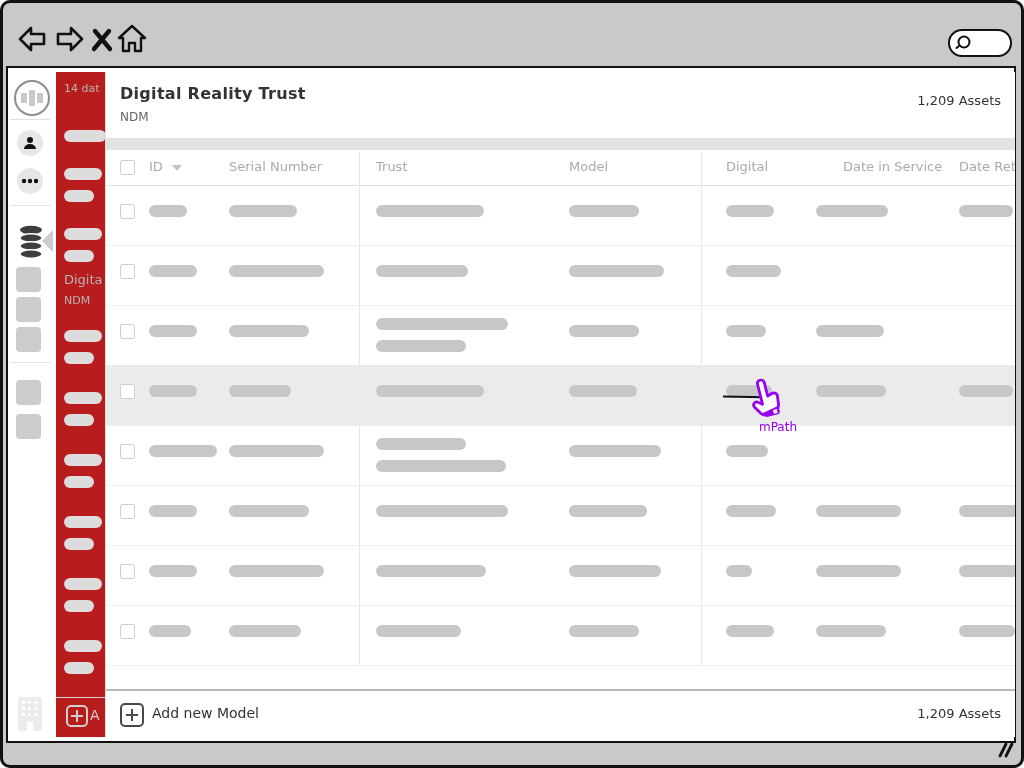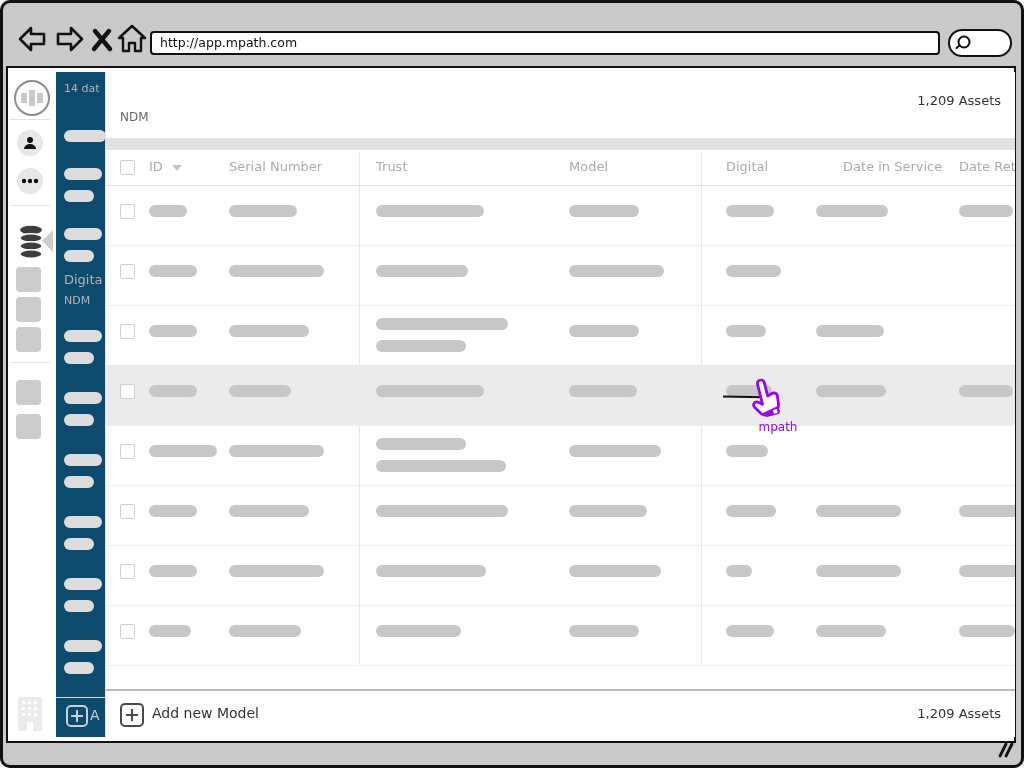--- a/index.html
+++ b/index.html
@@ -27,21 +27,21 @@
     justify-content:center;gap:2px;}
   .logo-bar{width:6px;background:#c9c9c9;}
   .icon-circ{position:absolute;left:9px;width:26px;height:26px;border-radius:50%;
     background:#e7e7e7;display:flex;align-items:center;justify-content:center;}
   .sq{position:absolute;left:8px;width:25px;height:25px;background:#ccc;border-radius:4px;}
   .active-tri{position:absolute;left:34px;width:0;height:0;
     border-top:11px solid transparent;border-bottom:11px solid transparent;
     border-right:11px solid #ccc;}
   
   #bgpanel{position:absolute;left:48px;top:4px;width:57px;height:665px;
-    background:#0c4a6e;overflow:hidden;}
+    background:#b91c1c;overflow:hidden;}
   #bgpanel .txt{color:#b4b4b4;white-space:nowrap;}
   .bgbar{position:absolute;left:8px;height:12px;border-radius:6px;background:#dcdcdc;}
   .bg-add{position:absolute;left:10px;top:633px;width:18px;height:18px;
     border:2px solid #cfcfcf;border-radius:5px;}
   .bg-add:before,.bg-add:after{content:"";position:absolute;background:#cfcfcf;}
   .bg-add:before{left:8px;top:3px;width:2px;height:12px;}
   .bg-add:after{left:3px;top:8px;width:12px;height:2px;}
   
   #main{position:absolute;left:97px;top:4px;width:909px;height:665px;
     background:#fff;overflow:hidden;border-left:1px solid #e2e2e2;}
@@ -102,21 +102,20 @@
   <div class="tool-btn" style="left:88px;top:26px;">
     <svg width="28" height="28" viewBox="0 0 28 28">
       <path d="M7 5 L22 23 M21 5 L6 23" fill="none" stroke="#111" stroke-width="4.4" stroke-linecap="round"></path>
     </svg>
   </div>
   <div class="tool-btn" style="left:116px;top:23px;">
     <svg width="32" height="32" viewBox="0 0 32 32">
       <path d="M16 3 L3 15 L7 15 L7 28 L13 28 L13 20 L19 20 L19 28 L25 28 L25 15 L29 15 Z" fill="#c9c9c9" stroke="#111" stroke-width="2.4" stroke-linejoin="round"></path>
     </svg>
   </div>
-  <div class="url-field">http://app.mpath.com</div>
   <div class="search-pill">
     <svg width="22" height="22" viewBox="0 0 22 22" style="position:absolute;left:3px;top:1px;">
       <circle cx="11" cy="10" r="5.5" fill="none" stroke="#111" stroke-width="2"></circle>
       <path d="M6.5 13.5 L3.5 16" stroke="#111" stroke-width="2" stroke-linecap="round"></path>
     </svg>
   </div>
 
   <div id="window">
 
     <div id="sidebar">
@@ -200,20 +199,21 @@
           <div class="bgbar" style="top: 590px; width: 30px;"></div>
         </div>
       <div class="txt abs" style="left:8px;top:200px;font-size:13px;">Digita</div>
       <div class="txt abs" style="left:8px;top:222px;font-size:11px;">NDM</div>
       <div class="abs" style="left:0;top:625px;width:57px;border-top:1px solid #d8d8d8;"></div>
       <div class="bg-add"></div>
       <div class="txt abs" style="left:34px;top:635px;font-size:14px;color:#cfcfcf;">A</div>
     </div>
 
     <div id="main">
+      <div class="page-title">Digital Reality Trust</div>
       <div class="page-sub">NDM</div>
       <div class="page-count">1,209 Assets</div>
       <div class="grey-strip"></div>
 
       <div id="thead">
         <div class="cbx"></div>
       <div class="col-label" style="left: 43px;">ID<span class="sort-tri"></span></div>
           <div class="col-label" style="left: 123px;">Serial Number</div>
           <div class="col-label" style="left: 270px;">Trust</div>
           <div class="col-label" style="left: 463px;">Model</div>
@@ -306,21 +306,21 @@
         </div>
 
       <div class="hover-line"></div>
       <div class="hover-hand">
         <svg width="38" height="42" viewBox="0 0 32 36" style="transform:rotate(-14deg);">
           <path d="M12 4 a3 3 0 0 1 6 0 L18 16 L22 14.6 a3.2 3.2 0 0 1 4.2 2.6 L25.4 24 a8 8 0 0 1 -8 7.6 L14 31.6 a7 7 0 0 1 -6 -3.8 L4.8 22.4 a2.6 2.6 0 0 1 3.8 -3.4 L12 21.6 Z" fill="#fff" stroke="#9800ef" stroke-width="2.4" stroke-linejoin="round"></path>
           <path d="M10.5 29 L24 26.4 L25 30.5 a2.2 2.2 0 0 1 -2.2 2.6 L13 33.1 Z" fill="#9800ef"></path>
           <rect x="19.5" y="28.6" width="3.4" height="3.4" fill="#fff"></rect>
         </svg>
       </div>
-      <div class="hover-label">mpath</div>
+      <div class="hover-label">mPath</div>
 
       <div id="tfoot">
         <div>
           <div class="add-icon"></div>
           <div class="add-label">Add new Model</div>
         </div>
         <div class="foot-count">1,209 Assets</div>
       </div>
     </div>
   </div>

